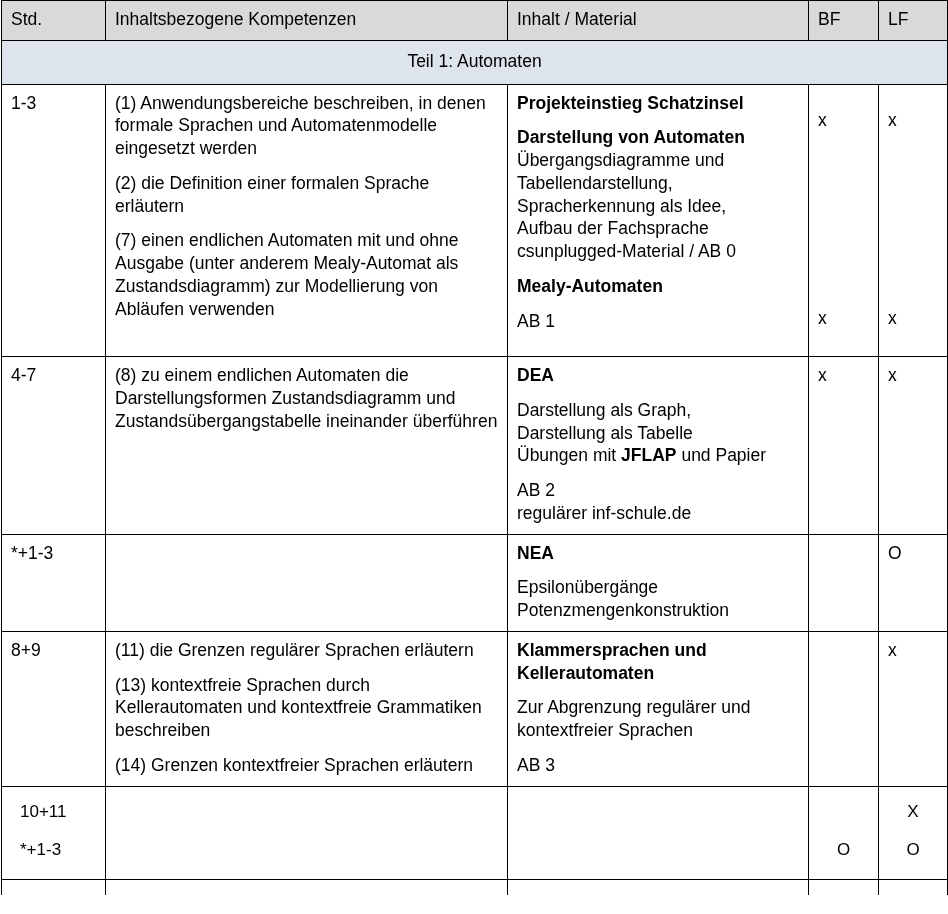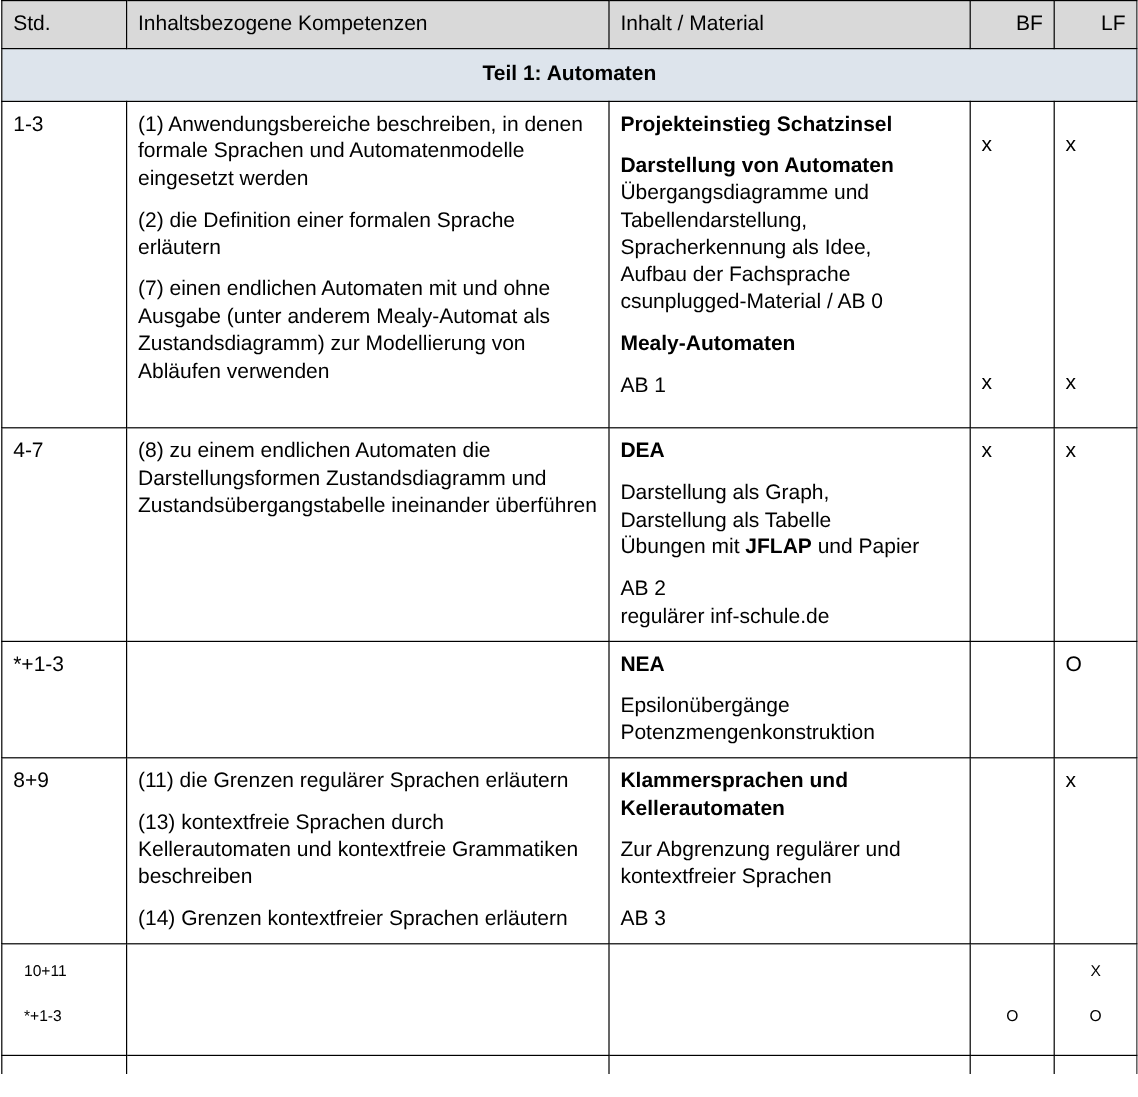--- a/index.html
+++ b/index.html
@@ -51,26 +51,26 @@
 
   
   thead th {
     background: #d9d9d9;
     font-weight: bold;
     font-size: 18px;
     padding-top: 9px;
     padding-bottom: 11px;
     vertical-align: middle;
   }
-  thead th.center { text-align: right; margin-top: 47px; }
+  thead th.center { text-align: left; margin-top: 47px; }
 
   
   tr.section-banner td {
     background: #dde4ec;
-    font-weight: bold;
+    font-weight: normal;
     font-size: 17.5px;
     text-align: center;
     padding-top: 9px;
     padding-bottom: 11px;
     vertical-align: middle;
   }
 
   
   td.std {
     font-size: 17.5px;
@@ -97,21 +97,21 @@
   
   td.nopad { padding: 0; }
   table.sub {
     border-collapse: collapse;
     width: 100%;
     table-layout: fixed;
   }
   table.sub td {
     border: 0;
     padding: 7px 9px 9px 9px;
-    font-size: 13px;
+    font-size: 17px;
     line-height: 1.3;
     vertical-align: top;
     box-sizing: border-box;
   }
   table.sub td.mark { text-align: center; }
   .subrow-h { height: 38px; }
 
   
   tr.partial td {
     border-bottom: 0;

